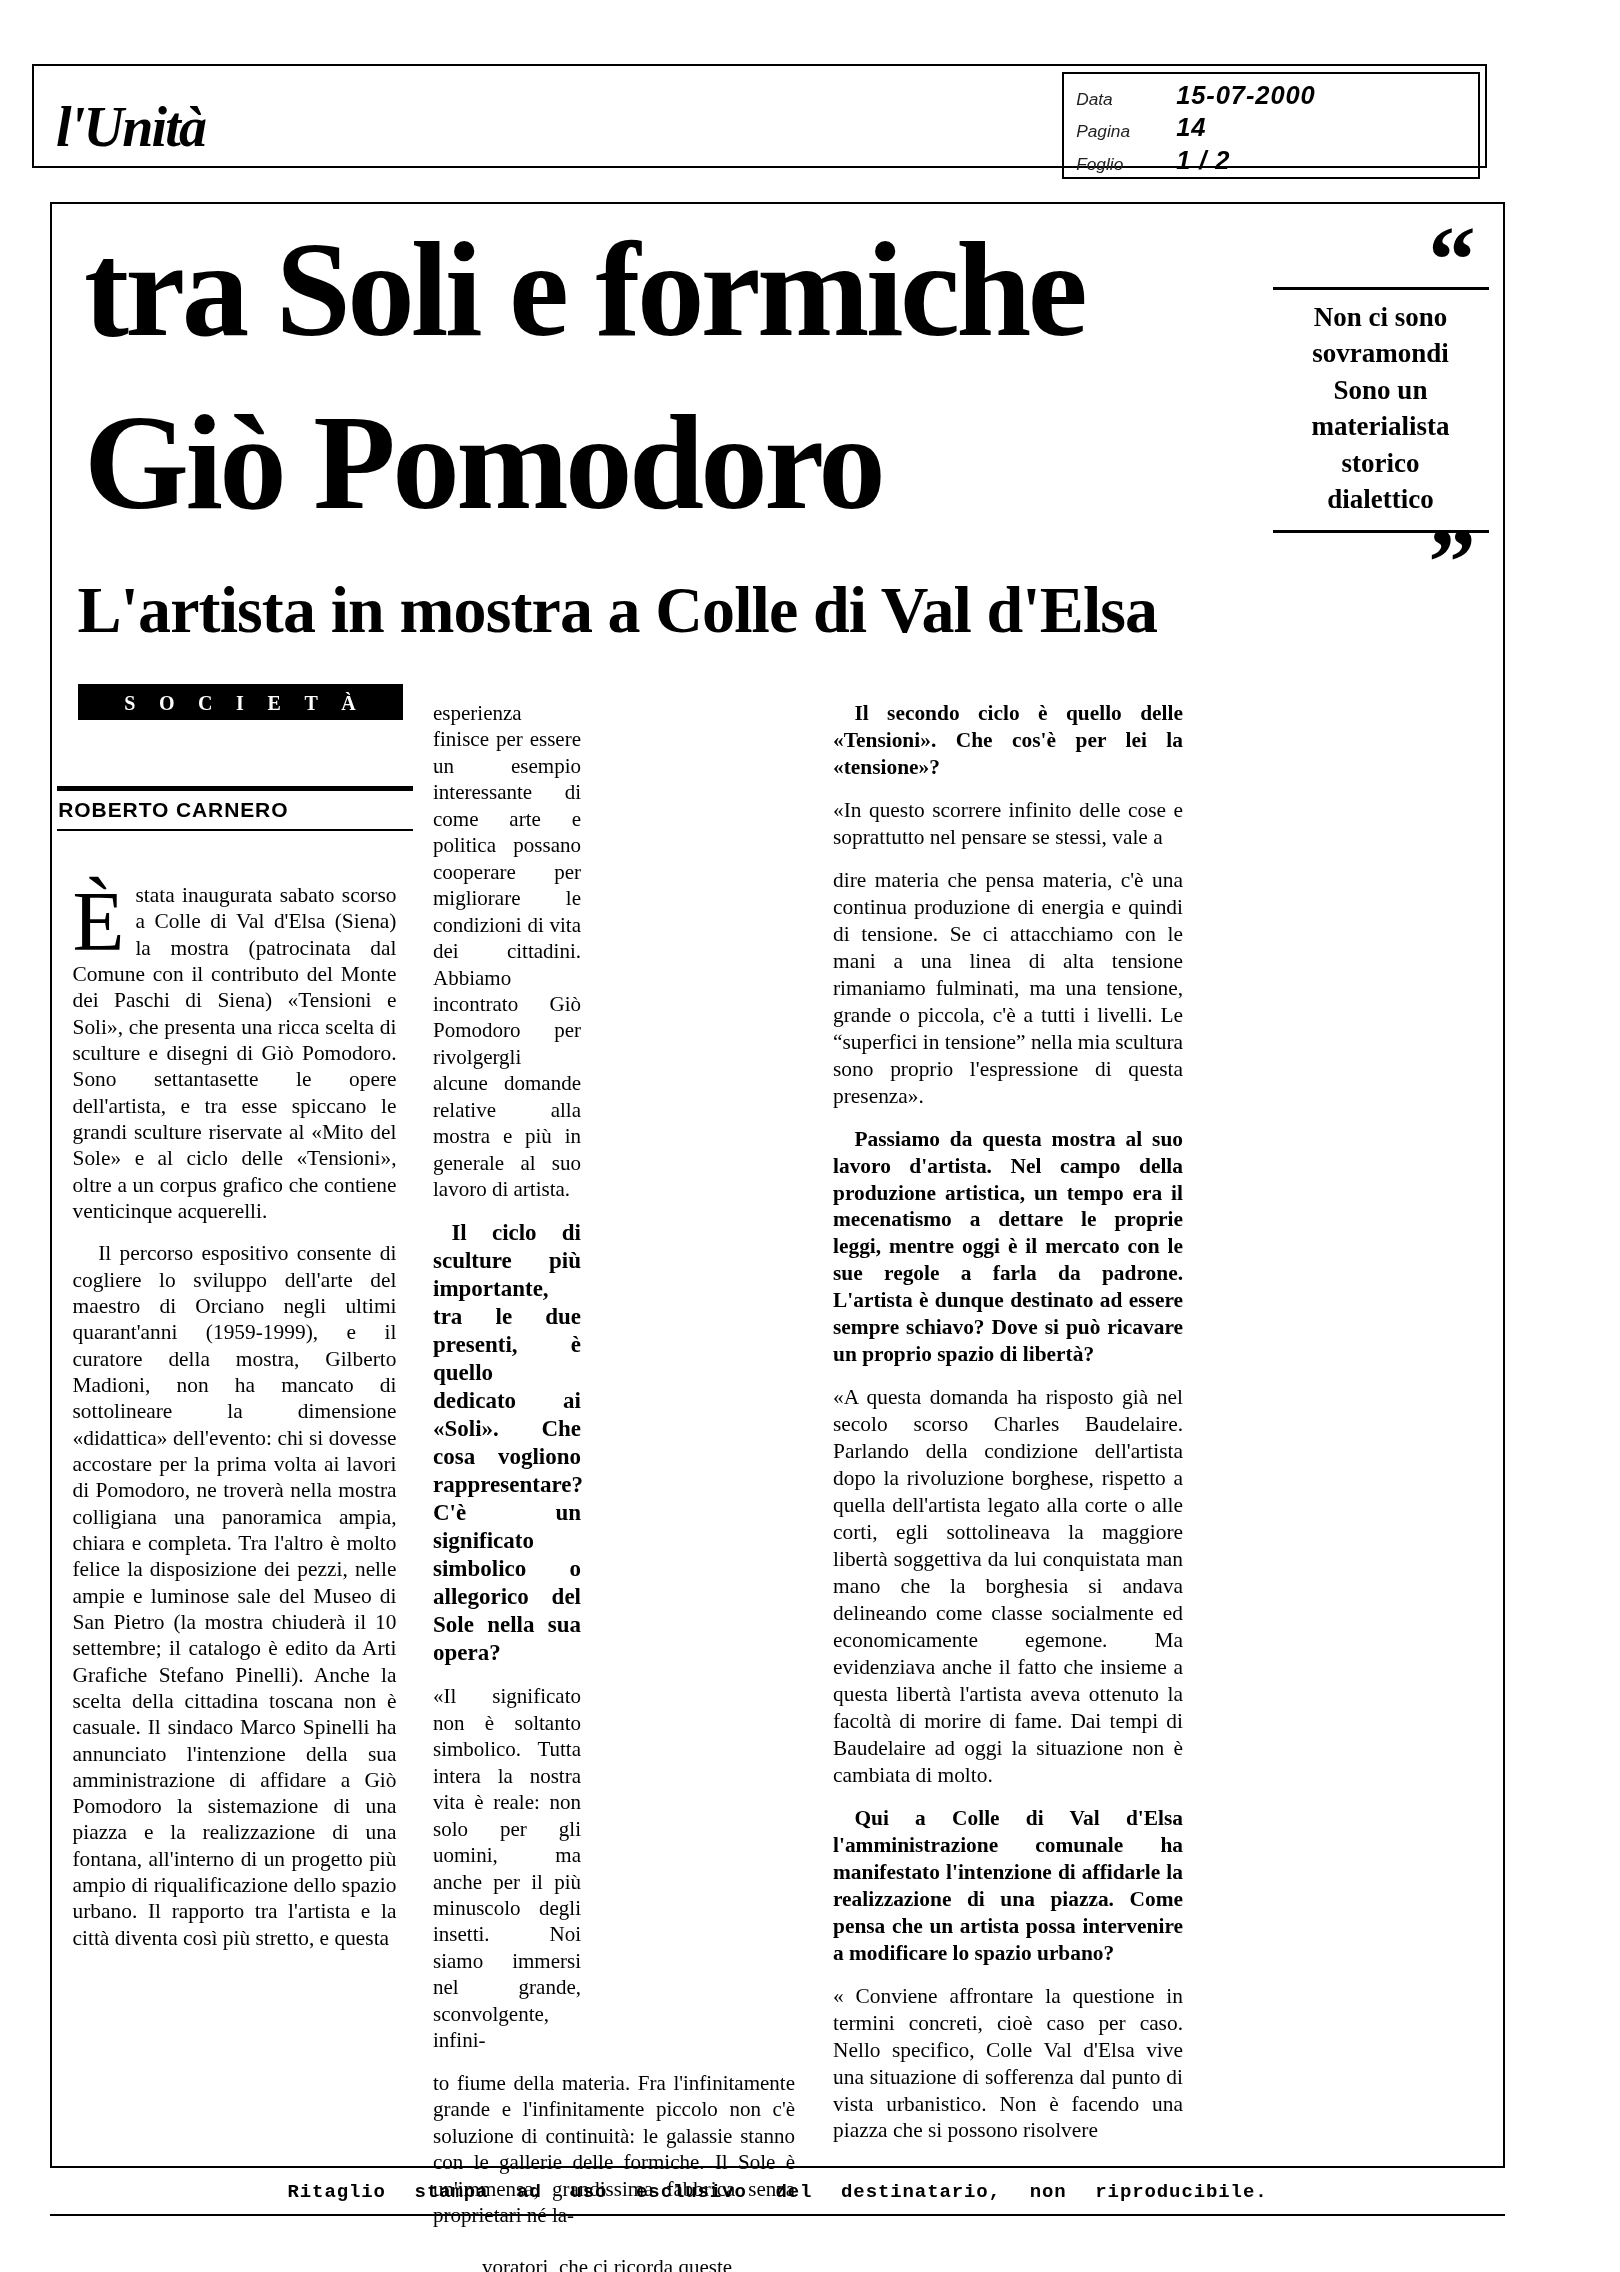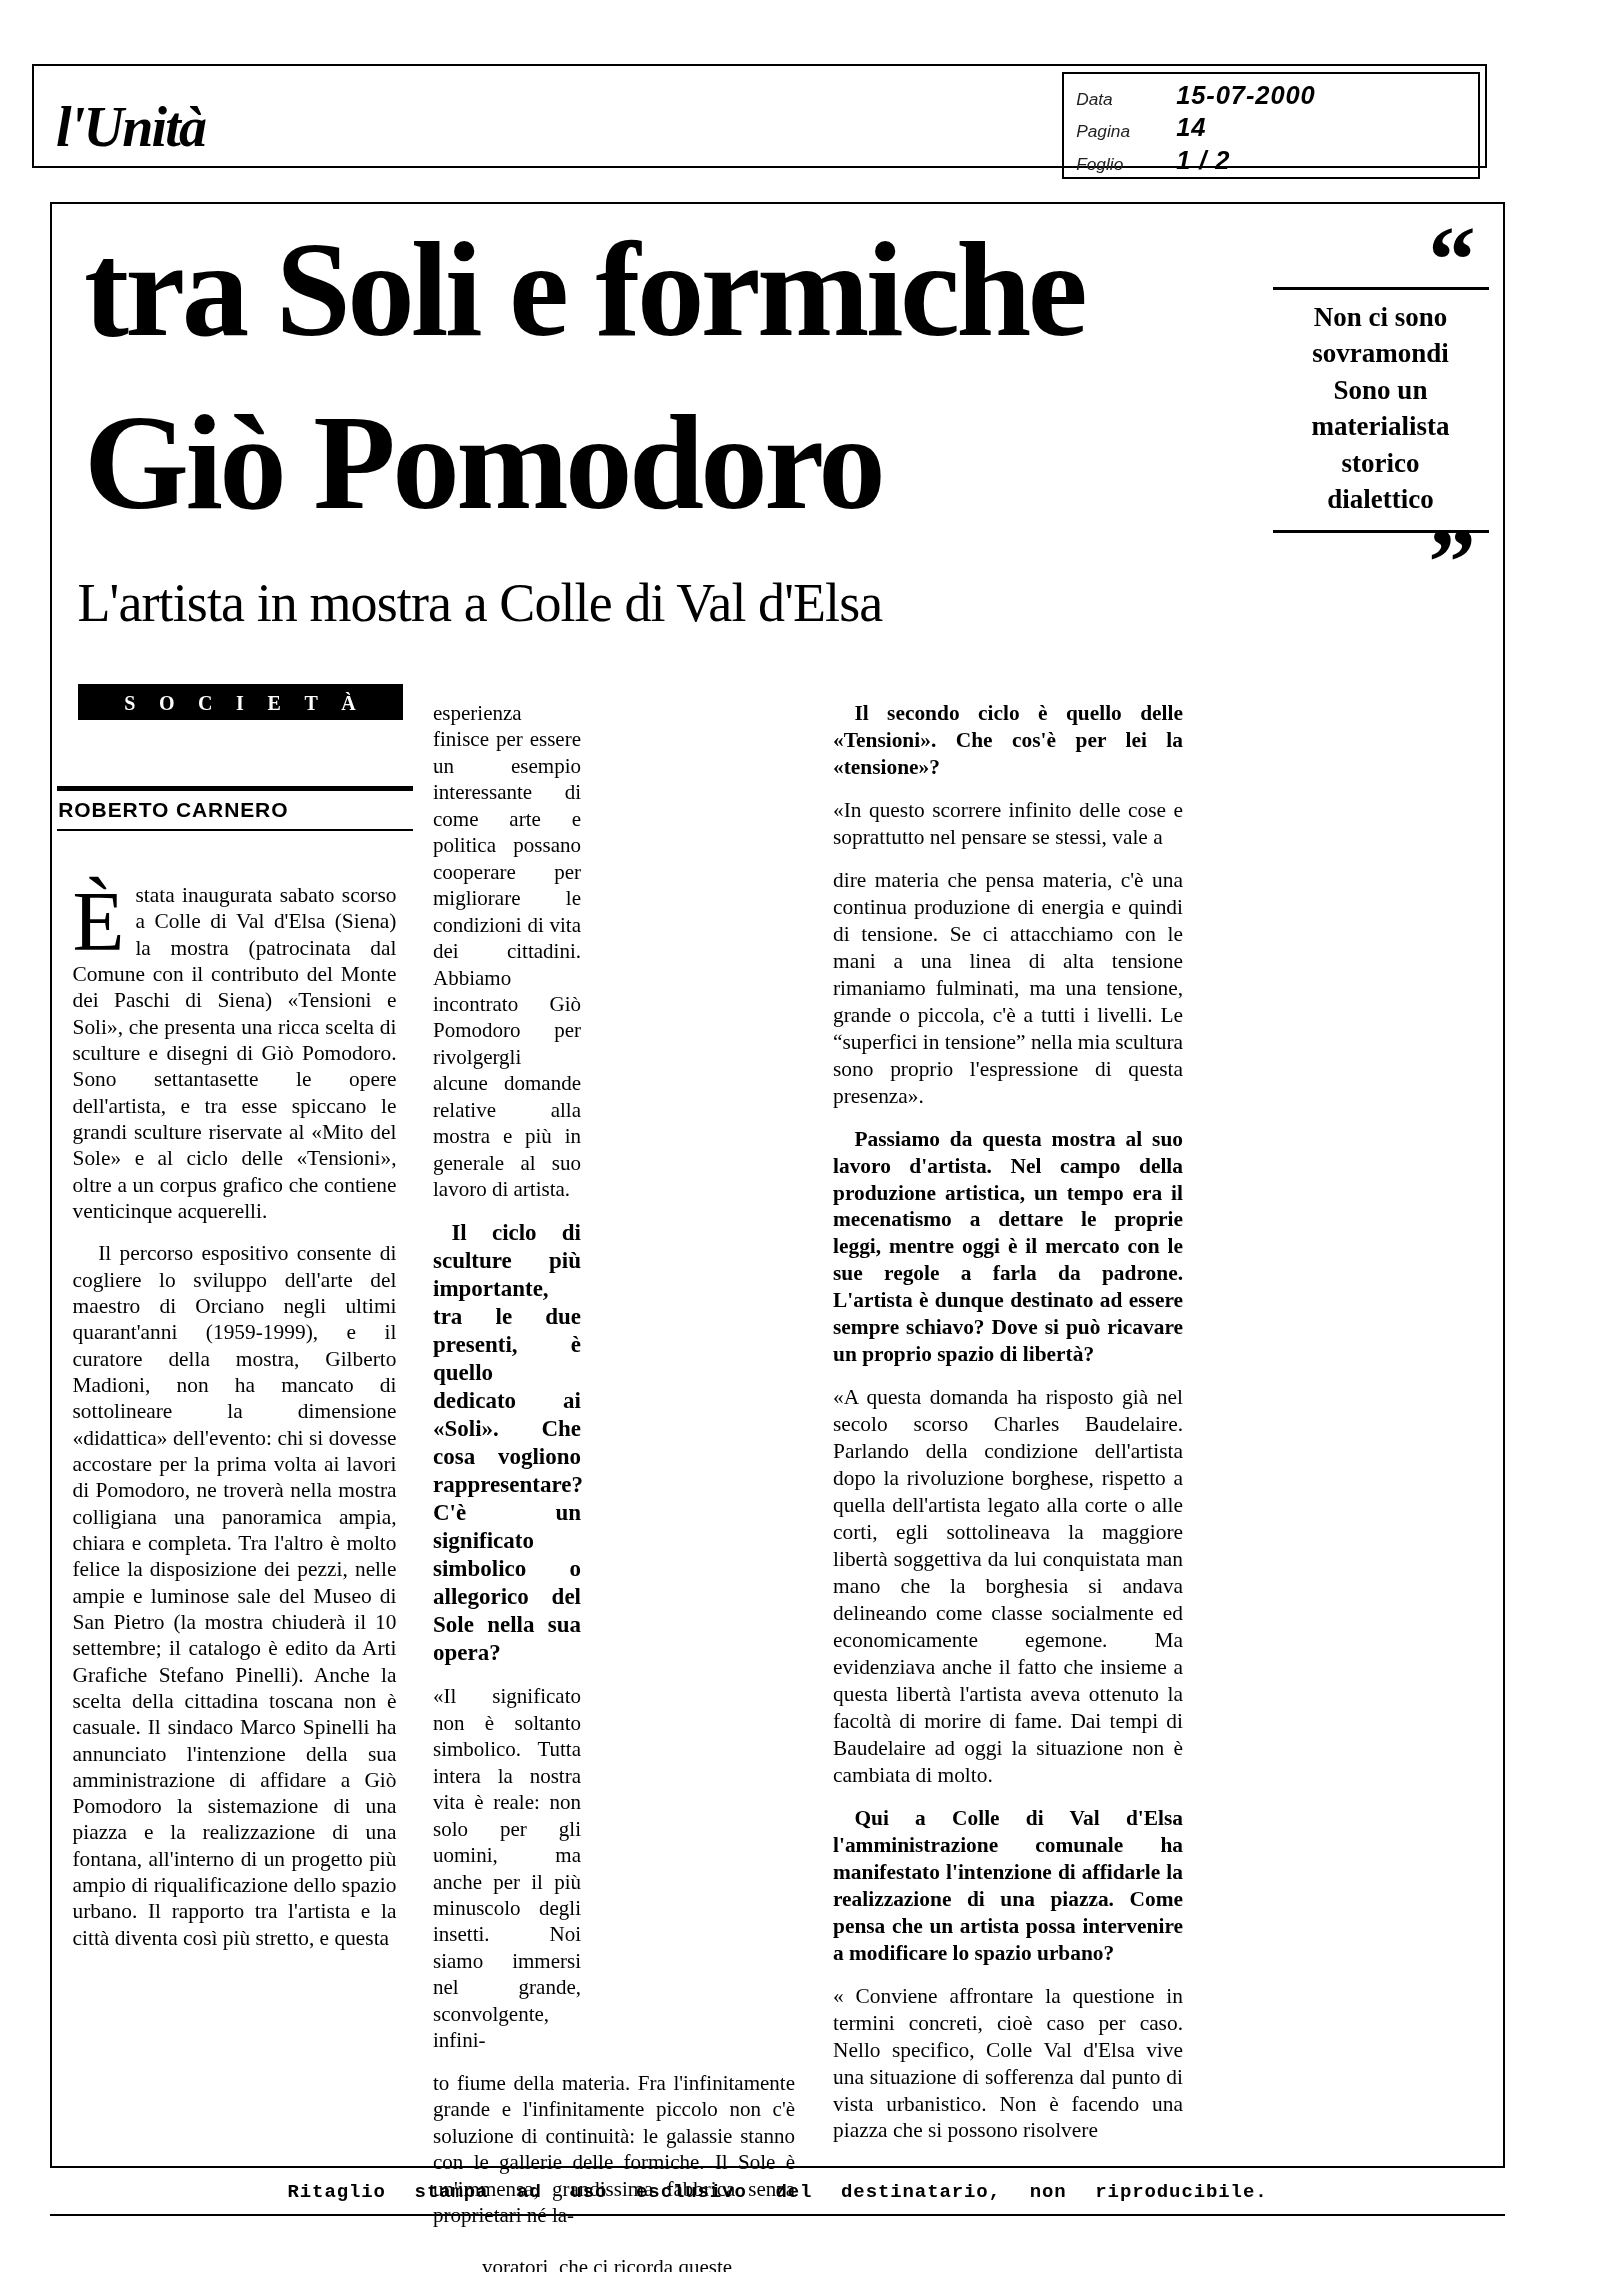--- a/index.html
+++ b/index.html
@@ -40,21 +40,21 @@
     font-size:135px;font-weight:bold;line-height:1.28;letter-spacing:-3.6px;
   }
   
   .pullquote{position:absolute;right:14.5px;top:27px;width:216px;text-align:center;}
   .pq-quote{font-size:95px;font-weight:bold;line-height:0.62;height:56px;text-align:right;padding-right:12.7px;overflow:visible;}
   .pq-rule{border-top:3.6px solid #000;}
   .pq-text{font-size:27px;font-weight:bold;line-height:1.35;padding:9px 12.7px 12.7px;}
   
   .subheadline{
     position:absolute;left:25.5px;top:368px;
-    font-size:54px;font-weight:normal;letter-spacing:-0.9px;white-space:nowrap;
+    font-size:66px;font-weight:bold;letter-spacing:-0.9px;white-space:nowrap;
   }
   .society-bar{
     position:absolute;left:25.5px;top:480px;width:325px;height:36px;
     background:#000;color:#fff;
     font-size:20px;font-weight:bold;line-height:38px;text-align:center;
     letter-spacing:23.6px;padding-left:23.6px;box-sizing:border-box;
   }
   .byline{
     position:absolute;left:4.5px;top:582px;width:356px;
     border-top:5.5px solid #000;border-bottom:2.7px solid #000;

